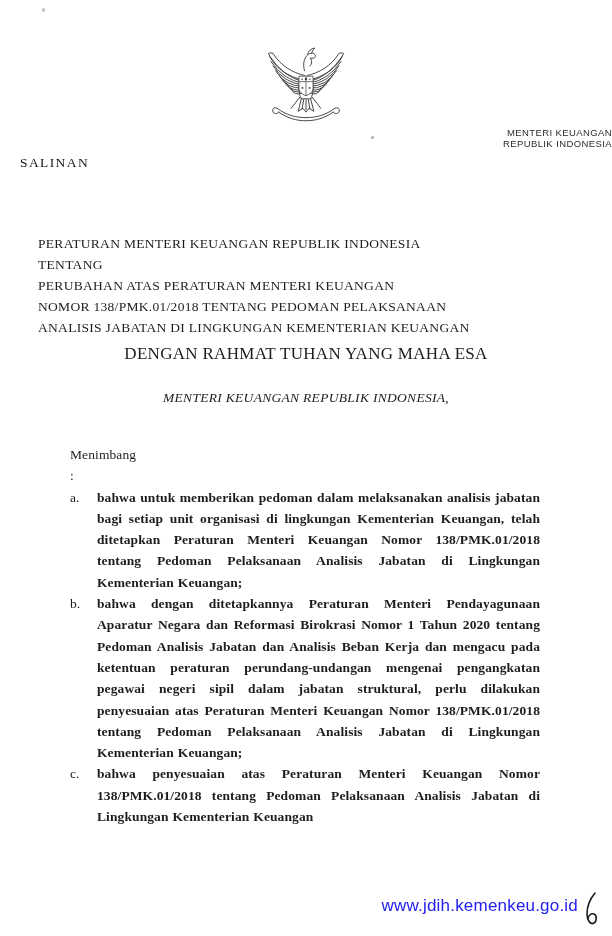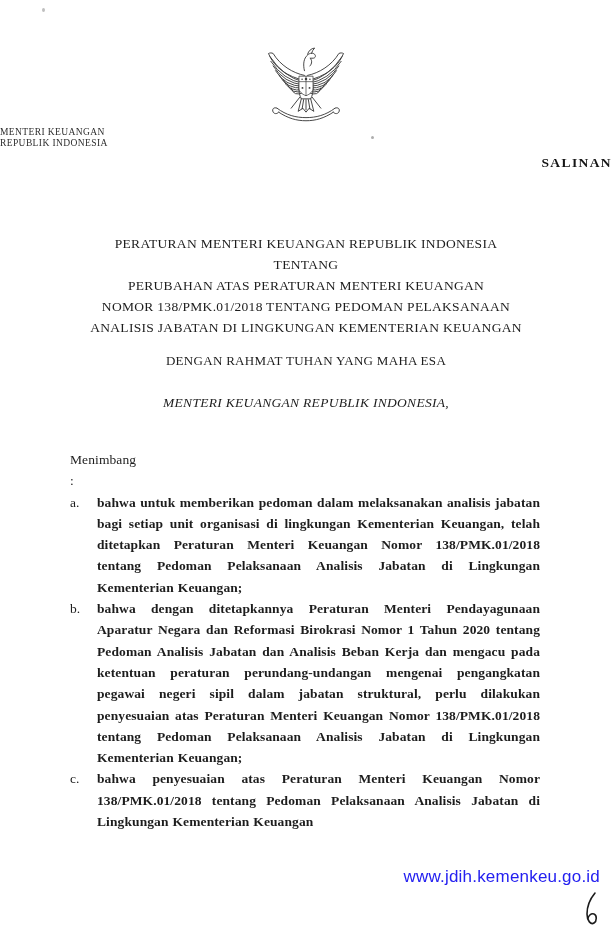--- a/index.html
+++ b/index.html
@@ -8,56 +8,56 @@
     width:612px;height:936px;
     background:#ffffff;
     font-family:"Liberation Serif", serif;
     color:#1d1d1d;
     overflow:hidden;
   }
   
   .emblem{margin:44px auto 0;width:86px;height:80px;}
   .emblem svg{display:block;width:86px;height:80px;}
   .ministry{
-    margin-top:3px;text-align:left;
-    font-family:Liberation Serif, serif;
+    margin-top:3px;text-align:right;
+    font-family:Liberation Sans, sans-serif;
     font-size:9.5px;line-height:11px;letter-spacing:0.4px;color:#2d2d2d;
   }
   .salinan{
-    margin-top:6px;text-align:right;
-    font-weight:bold;font-size:13.5px;letter-spacing:1.4px;color:#151515;margin-left:20px;
+    margin-top:6px;text-align:left;
+    font-weight:normal;font-size:13.5px;letter-spacing:1.4px;color:#151515;margin-left:20px;
   }
   
   .title-block{
-    margin-top:62px;text-align:center;
-    font-size:13.5px;line-height:21px;letter-spacing:0.3px;color:#1d1d1d;
+    margin-top:62px;
+    font-size:13.5px;line-height:21px;letter-spacing:0.3px;color:#1d1d1d;margin-left:38px;
   }
   .nomor-num{
     font-family:"Liberation Sans", sans-serif;
     font-size:12.5px;letter-spacing:0;
     margin:0 5px 0 18px;
   }
-  .invocation{margin-top:15px;text-align:center;font-size:13px;letter-spacing:0.3px;}
+  .invocation{margin-top:6px;text-align:center;font-size:17px;letter-spacing:0.3px;}
   .authority{margin-top:26px;text-align:center;font-size:13.5px;letter-spacing:0.3px;font-style:italic;}
   
   .considering{
     display:flex;
     margin:38px 72px 0 70px;
     font-size:13.5px;line-height:21.3px;letter-spacing:0.1px;word-spacing:0.5px;flex-direction:column;
   }
   .c-label{width:93px;flex:none;}
   .c-colon{width:12px;flex:none;}
   .c-items{flex:1;}
   .c-item{display:flex;}
   .c-marker{width:27px;flex:none;}
   .c-text{flex:1;text-align:justify;font-weight:bold;}
   
   .footer{
     position:absolute;right:12px;bottom:20px;
-    display:flex;align-items:flex-end;gap:4px;flex-direction:column;
+    display:flex;align-items:flex-end;gap:4px;
   }
   .footer-url{
     font-family:"Liberation Sans", sans-serif;
     font-size:17px;color:#2420f0;letter-spacing:0.2px;
   }
   .paraf{margin-bottom:-11px;}
   
   .speck{position:absolute;background:#8a8a8a;border-radius:50%;}
   .speck-top{left:42px;top:8px;width:3px;height:4px;opacity:.55;}
   .speck-head{left:371px;top:136px;width:3px;height:3px;opacity:.7;}

